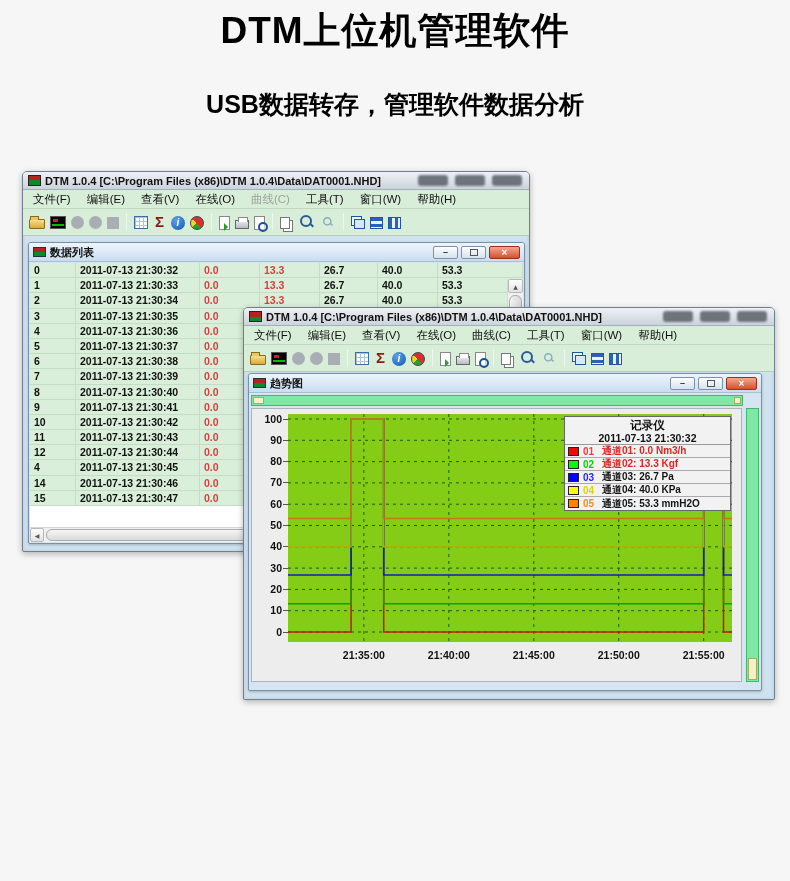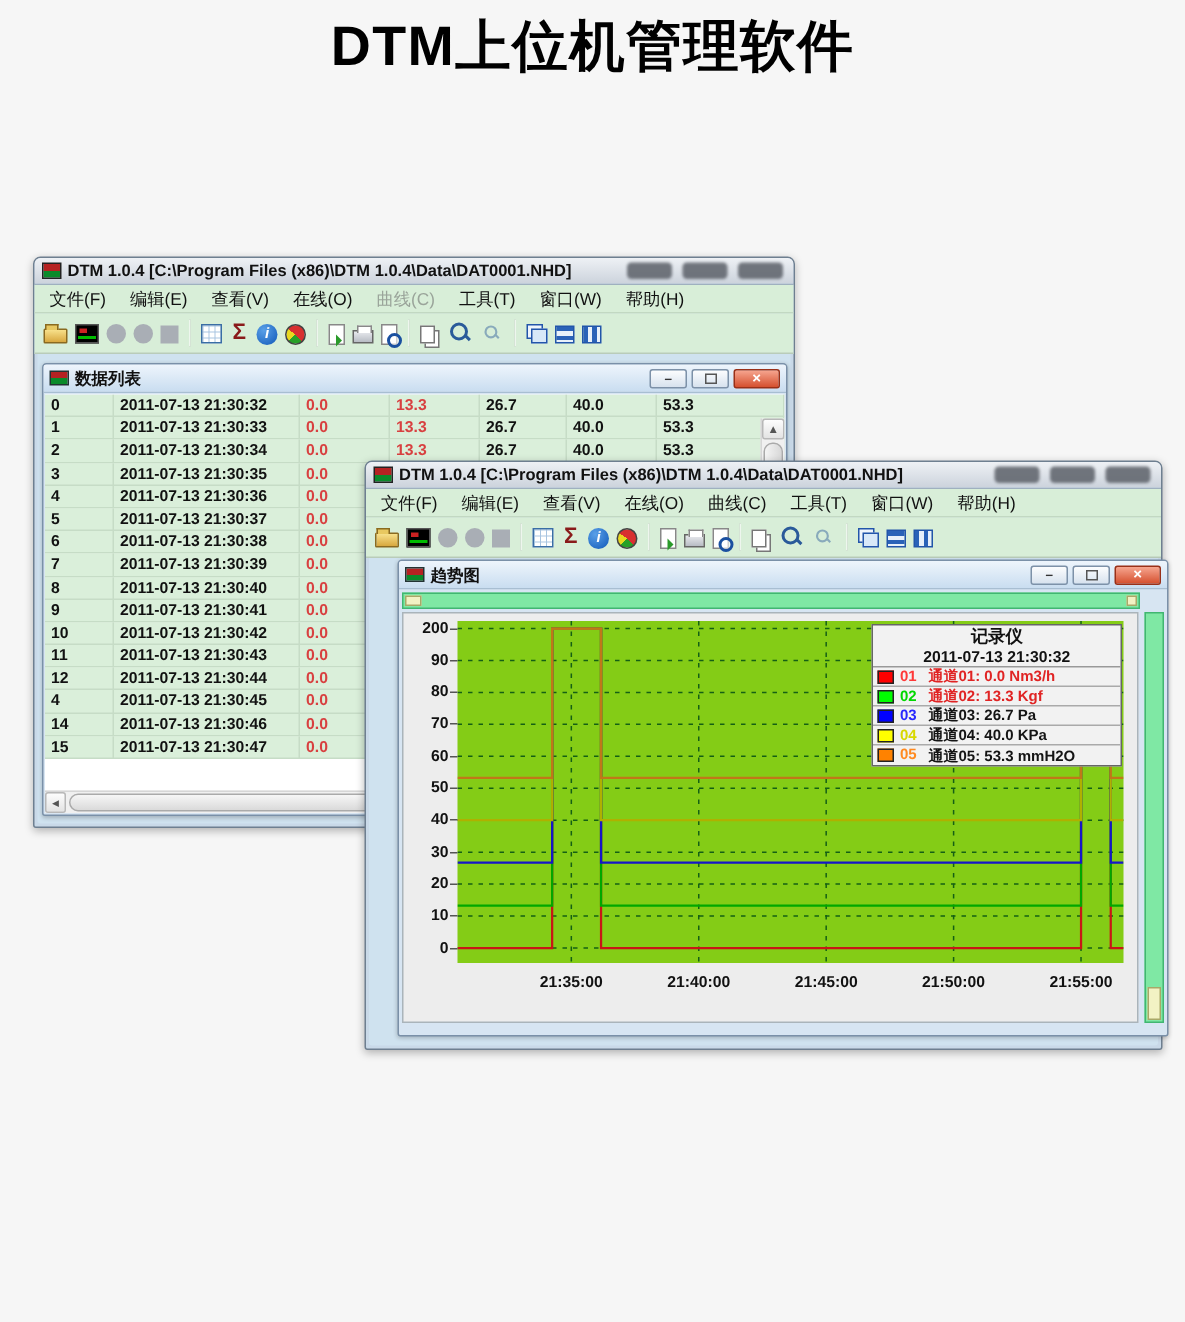--- a/index.html
+++ b/index.html
@@ -93,21 +93,21 @@
   .vs-thumb{width:13px;height:42px;margin-top:2px;background:linear-gradient(90deg,#f4f4f4,#d8d8d8);
             border:1px solid #aaa;border-radius:6px;}
   .hscroll{position:absolute;left:0;right:16px;bottom:0;height:15px;background:#f0f0f0;border-top:1px solid #d6d6d6;
            display:flex;align-items:center;}
   .hs-left{width:14px;height:14px;background:linear-gradient(#fdfdfd,#e3e3e3);border:1px solid #b8b8b8;border-radius:2px;
            font-size:6px;color:#555;text-align:center;line-height:13px;font-family:"DejaVu Sans",sans-serif;}
   .hs-thumb{height:12px;width:404px;margin-left:2px;background:linear-gradient(#f6f6f6,#dadada);
             border:1px solid #aaa;border-radius:6px;}
 
   
-  #trendWin{left:19px;top:1px;width:514px;height:318px;}
+  #trendWin{left:2px;top:1px;width:514px;height:318px;}
   .trend-body{flex:1;position:relative;margin:2px;}
   .gscroll-h{position:absolute;left:0;right:16px;top:0;height:11px;background:#7fe8a4;border:1px solid #41b671;}
   .gscroll-v{position:absolute;top:13px;bottom:6px;right:0;width:13px;background:#7fe8a4;border:1px solid #41b671;}
   .g-thumb{position:absolute;background:#f2f2c4;border:1px solid #a8a868;}
   .gh-thumb{left:1px;top:1px;bottom:1px;width:11px;}
   .gh-cap{right:1px;top:1px;bottom:1px;width:7px;}
   .gv-thumb{left:1px;right:1px;bottom:1px;height:22px;}
   .chart-panel{position:absolute;left:0;top:13px;right:17px;bottom:6px;background:#ededed;border:1px solid #aab4ba;}
   .plot{position:absolute;left:36px;top:5px;width:444px;height:228px;background:#84cc16;}
   .ylab{position:absolute;left:0;width:30px;text-align:right;font-size:10.5px;font-weight:700;color:#111;line-height:12px;}
@@ -125,20 +125,21 @@
   
   .desc{position:absolute;left:45px;top:713px;width:700px;font-size:21px;line-height:1.82;
         text-align:justify;color:#151515;}
   .desc p{margin:0;text-indent:2em;}
 </style>
 </head>
 <body>
 
 <div class="stage">
   <h1>DTM上位机管理软件</h1>
+  <div class="subtitle">USB数据转存，管理软件数据分析</div>
 
   <div class="mainwin" id="win1">
     <div class="mw-title">
       <span class="appicon"></span>
       <span class="mw-title-text">DTM 1.0.4 [C:\Program Files (x86)\DTM 1.0.4\Data\DAT0001.NHD]</span>
       <span class="blurbtns">
         <span class="blurbtn"></span>
         <span class="blurbtn"></span>
         <span class="blurbtn"></span>
       </span>
@@ -466,21 +467,21 @@
           <div class="ylab" style="top: 216.5px;">0</div>
               <div class="ylab" style="top: 195.2px;">10</div>
               <div class="ylab" style="top: 173.9px;">20</div>
               <div class="ylab" style="top: 152.6px;">30</div>
               <div class="ylab" style="top: 131.3px;">40</div>
               <div class="ylab" style="top: 110px;">50</div>
               <div class="ylab" style="top: 88.7px;">60</div>
               <div class="ylab" style="top: 67.4px;">70</div>
               <div class="ylab" style="top: 46.1px;">80</div>
               <div class="ylab" style="top: 24.8px;">90</div>
-              <div class="ylab" style="top: 3.5px;">200</div>
+              <div class="ylab" style="top: 3.5px;">100</div>
               <div class="xlab" style="left: 81.8878px;">21:35:00</div>
               <div class="xlab" style="left: 166.837px;">21:40:00</div>
               <div class="xlab" style="left: 251.786px;">21:45:00</div>
               <div class="xlab" style="left: 336.735px;">21:50:00</div>
               <div class="xlab" style="left: 421.684px;">21:55:00</div>
             </div>
           <div class="gscroll-v">
             <span class="g-thumb gv-thumb"></span>
           </div>
         </div>

